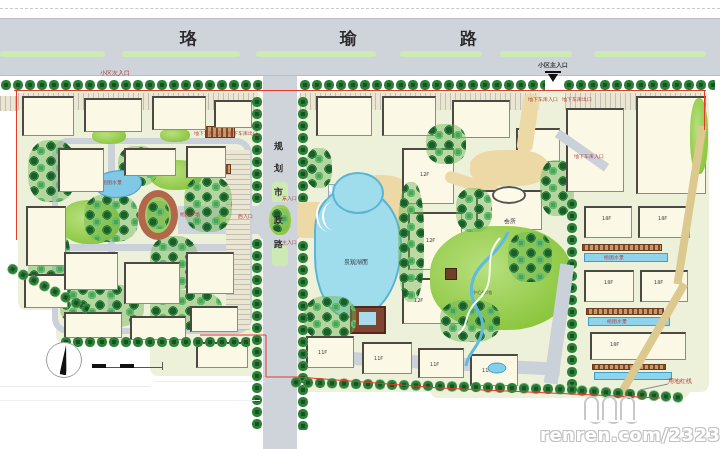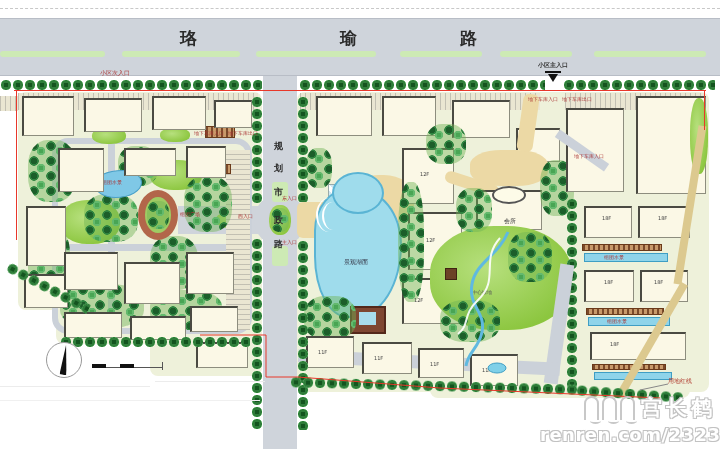--- a/index.html
+++ b/index.html
@@ -248,16 +248,15 @@
   <div class="a" style="left:0;top:386px;width:150px;height:1px;background:#ececec;"></div>
   <div class="a" style="left:0;top:400px;width:260px;height:1px;background:#f0f0f0;"></div>
   <div class="a" style="left:155px;top:381px;width:110px;height:1px;background:#ececec;"></div>
 
   <div class="a arc" style="left:584px;top:396px;"></div>
   <div class="a arc" style="left:602px;top:396px;"></div>
   <div class="a arc" style="left:620px;top:396px;"></div>
   <div class="a smile" style="left:590px;top:418px;"></div>
   <div class="a smile" style="left:608px;top:418px;"></div>
   <div class="a smile" style="left:626px;top:418px;"></div>
-  <span class="a wm" style="left:641px;top:394px;font-size:21px;letter-spacing:4px;">宫长鹤</span>
   <span class="a wm" style="left:540px;top:424px;font-size:18px;letter-spacing:.5px;">renren.com/232333316</span>
 
 </div>
 
 </body></html>

